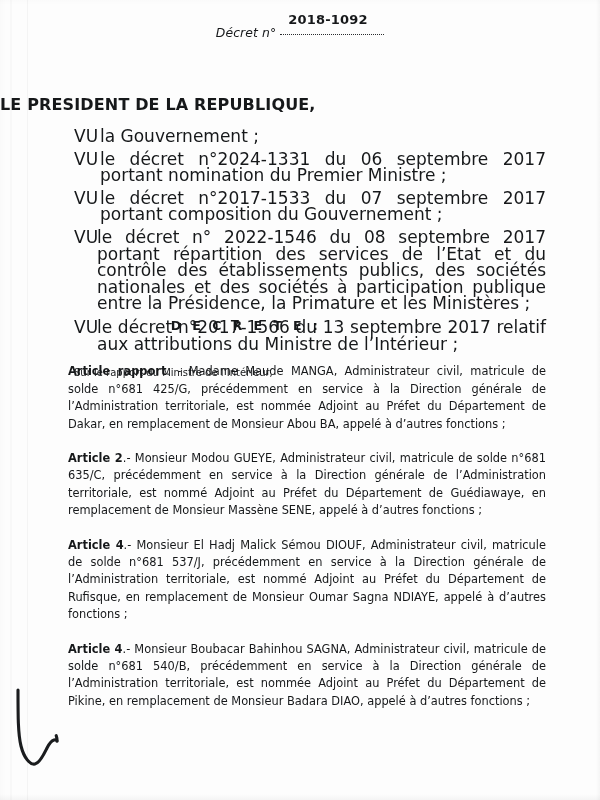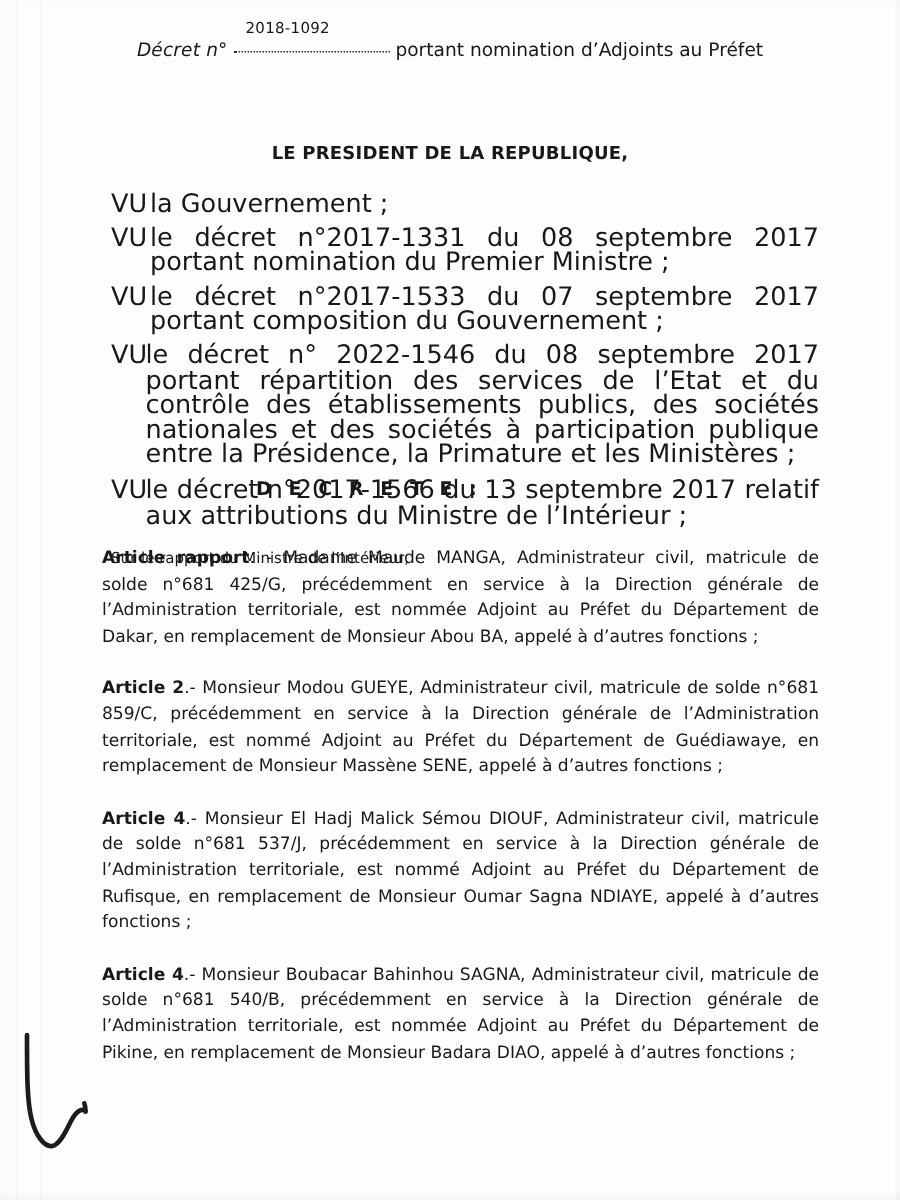--- a/index.html
+++ b/index.html
@@ -77,34 +77,34 @@
     display: inline-block;
     width: 104px;
     border-bottom: 1.4px dotted #2a2c2e;
     position: relative;
     top: -2px;
   }
   .decree-number {
     position: absolute;
     left: 8px;
     top: -13px;
-    font-weight: normal;
-    font-size: 10px;
+    font-weight: bold;
+    font-size: 13px;
     letter-spacing: 0.2px;
     white-space: nowrap;
     text-align: right;
   }
 
   
   .doc-title {
     position: absolute;
     left: 0; top: 95px;
     width: 600px;
-    text-align: center;
-    font-size: 12px;
+    text-align: left;
+    font-size: 16px;
     font-weight: bold;
     letter-spacing: 0.15px;
   }
 
   
   .visas {
     position: absolute;
     left: 74px;
     top: 128px;
     width: 472px;
@@ -187,36 +187,35 @@
   <div class="scan-edge-right"></div>
   <div class="scan-edge-bottom"></div>
 
   <div class="doc-header">
     <span class="header-line">
       <span class="decree-word">Décret n°</span>
       <span class="dotted-slot">
         <span class="decree-number">2018-1092</span>
         <span class="dotted-rule"></span>
       </span>
-      <span>portant nomination d’Adjoints au Préfet</span>
     </span>
   </div>
 
   <div class="doc-title">LE PRESIDENT DE LA REPUBLIQUE,</div>
 
   <div class="visas">
 
     <div class="visa tight">
       <span class="vu-tag">VU</span>
       <span class="vu-body">la Gouvernement ;</span>
     </div>
 
     <div class="visa tight">
       <span class="vu-tag">VU</span>
-      <span class="vu-body">le décret n°2017-1331 du 08 septembre 2017 portant nomination du Premier Ministre ;</span>
+      <span class="vu-body">le décret n°2024-1331 du 06 septembre 2017 portant nomination du Premier Ministre ;</span>
     </div>
 
     <div class="visa tight">
       <span class="vu-tag">VU</span>
       <span class="vu-body">le décret n°2017-1533 du 07 septembre 2017 portant composition du Gouvernement ;</span>
     </div>
 
     <div class="visa block-visa">
       <span class="vu-tag">VU</span>
       <span class="vu-body">le décret n° 2022-1546 du 08 septembre 2017 portant répartition des services de l’Etat et du contrôle des établissements publics, des sociétés nationales et des sociétés à participation publique entre la Présidence, la Primature et les Ministères ;</span>
@@ -232,21 +231,21 @@
 
   <div class="decrete">D E C R E T E :</div>
 
   <div class="articles">
 
     <p class="article">
       <span class="art-label">Article rapport</span><span>. - </span><span>Madame Maude MANGA, Administrateur civil, matricule de solde n°681 425/G, précédemment en service à la Direction générale de l’Administration territoriale, est nommée Adjoint au Préfet du Département de Dakar, en remplacement de Monsieur Abou BA, appelé à d’autres fonctions ;</span>
     </p>
 
     <p class="article">
-      <span class="art-label">Article 2</span><span>.- </span><span>Monsieur Modou GUEYE, Administrateur civil, matricule de solde n°681 859/C, précédemment en service à la Direction générale de l’Administration territoriale, est nommé Adjoint au Préfet du Département de Guédiawaye, en remplacement de Monsieur Massène SENE, appelé à d’autres fonctions ;</span>
+      <span class="art-label">Article 2</span><span>.- </span><span>Monsieur Modou GUEYE, Administrateur civil, matricule de solde n°681 635/C, précédemment en service à la Direction générale de l’Administration territoriale, est nommé Adjoint au Préfet du Département de Guédiawaye, en remplacement de Monsieur Massène SENE, appelé à d’autres fonctions ;</span>
     </p>
 
     <p class="article">
       <span class="art-label">Article 4</span><span>.- </span><span>Monsieur El Hadj Malick Sémou DIOUF, Administrateur civil, matricule de solde n°681 537/J, précédemment en service à la Direction générale de l’Administration territoriale, est nommé Adjoint au Préfet du Département de Rufisque, en remplacement de Monsieur Oumar Sagna NDIAYE, appelé à d’autres fonctions ;</span>
     </p>
 
     <p class="article">
       <span class="art-label">Article 4</span><span>.- </span><span>Monsieur Boubacar Bahinhou SAGNA, Administrateur civil, matricule de solde n°681 540/B, précédemment en service à la Direction générale de l’Administration territoriale, est nommée Adjoint au Préfet du Département de Pikine, en remplacement de Monsieur Badara DIAO, appelé à d’autres fonctions ;</span>
     </p>
 

